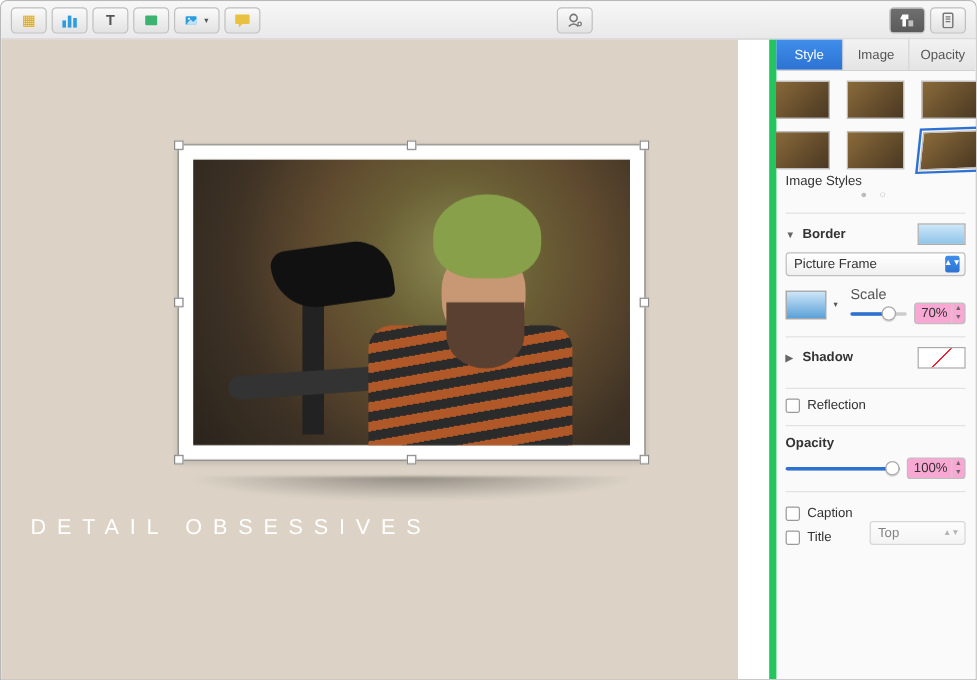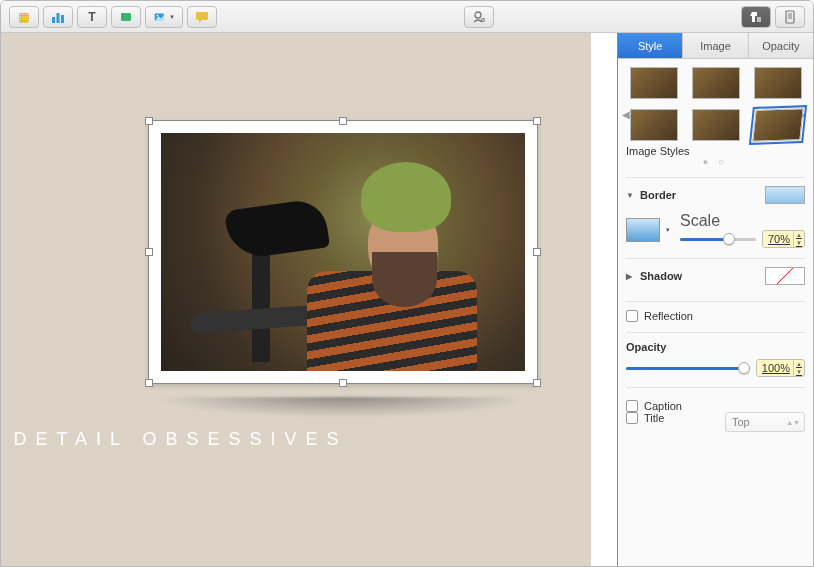--- a/index.html
+++ b/index.html
@@ -32,21 +32,21 @@
   .handle { position: absolute; width: 8px; height: 8px; background: #fff; border: 1px solid #888; }
   .h-tl{top:-4px;left:-4px}.h-tr{top:-4px;right:-4px}.h-bl{bottom:-4px;left:-4px}.h-br{bottom:-4px;right:-4px}
   .h-t{top:-4px;left:calc(50% - 4px)}.h-b{bottom:-4px;left:calc(50% - 4px)}
   .h-l{left:-4px;top:calc(50% - 4px)}.h-r{right:-4px;top:calc(50% - 4px)}
 
   .frame-shadow { position:absolute; left:150px; top:356px; width:384px; height:36px; background: radial-gradient(ellipse at 50% 0%, rgba(0,0,0,0.35), rgba(0,0,0,0) 70%); transform: perspective(400px) rotateX(55deg); filter:blur(2px);}
 
   .caption-text { position: absolute; left: 0; right: 231px; top: 396px; text-align: center; color: #fff; font-size: 18px; letter-spacing: 9px; font-weight: 300; }
 
   
-  .inspector { width: 196px; background: #fafafa; border-left: 1px solid #22c55e; display: flex; flex-direction: column; margin-left: 26px; }
+  .inspector { width: 172px; background: #fafafa; border-left: 6px solid #22c55e; display: flex; flex-direction: column; margin-left: 26px; }
   .insp-tabs { display: flex; height: 26px; border-bottom: 1px solid #c8c8c8; }
   .insp-tab { flex: 1; background: linear-gradient(#f2f2f2,#e4e4e4); border-right: 1px solid #c8c8c8; display:flex;align-items:center;justify-content:center;font-size:11px;color:#555;cursor:pointer;}
   .insp-tab:last-child{border-right:none;}
   .insp-tab.active { background: linear-gradient(#3f8feb,#2d72d2); color:#fff; }
 
   .insp-body { flex:1; padding: 8px 8px 4px; display:flex; flex-direction:column; gap:10px; overflow:auto;}
   .thumbs-wrap { position:relative; }
   .thumbs { display:grid; grid-template-columns: repeat(3, 48px); gap:10px 14px; justify-content:center; }
   .thumb { width:48px; height:32px; border:1px solid #bbb; background: linear-gradient(135deg,#8a6a3a,#4a3822); position:relative;}
   .thumb.selected { outline:2px solid #2d72d2; outline-offset:1px;}
@@ -67,29 +67,29 @@
   .dd-arrows { width:12px; height:14px; background:linear-gradient(#3f8feb,#2d72d2); border-radius:2px; color:#fff; font-size:7px; display:flex; flex-direction:column; align-items:center; justify-content:center; line-height:6px;}
 
   .row { display:flex; align-items:center; gap:6px; }
   .mini-thumb { width:34px; height:24px; background: linear-gradient(#cde6f8,#5aa0d8); border:1px solid #999; position:relative;}
   .mini-dd { width:8px; font-size:7px;color:#555;}
   .slider { flex:1; position:relative; height:14px;}
   .track { position:absolute; top:6px; left:0; right:0; height:3px; background:#ccc; border-radius:2px;}
   .track-fill { position:absolute; top:6px; left:0; height:3px; background:#2d72d2; border-radius:2px;}
   .knob { position:absolute; top:1px; width:12px; height:12px; background:#fff; border:1px solid #aaa; border-radius:50%; box-shadow:0 1px 1px rgba(0,0,0,.2);}
 
-  .num-field { display:flex; align-items:center; border:1px solid #bfbfbf; border-radius:3px; background:#fef9c3; height:18px; font-size:11px;text-decoration:underline;}
+  .num-field { display:flex; align-items:center; border:1px solid #bfbfbf; border-radius:3px; background:#f9a8d4; height:18px; font-size:11px;}
   .num-field span { padding:0 3px 0 5px;}
   .stepper { display:flex; flex-direction:column; border-left:1px solid #ccc;}
   .step { width:10px; height:8px; font-size:6px; color:#666; display:flex;align-items:center;justify-content:center; cursor:pointer;}
 
-  .check-row { display:flex; align-items:flex-start; gap:6px; font-size:11px;}
+  .check-row { display:flex; align-items:flex-end; gap:6px; font-size:11px;}
   .checkbox { width:12px; height:12px; border:1px solid #999; border-radius:2px; background:#fff;}
 
-  .label-sm { font-size:16px; color:#555;}
+  .label-sm { font-size:12px; color:#555;}
   .sec-head .spacer { flex:1; }
 </style>
 </head>
 <body>
 
 <div class="app">
 
   <div class="toolbar">
     <div class="tb-left">
       <div class="tb-btn" style="color:#e0a400;">▦</div>
@@ -195,20 +195,24 @@
           <div class="thumbs-label">Image Styles</div>
           <div class="dots">● ○</div>
         </div>
 
         <div class="section">
           <div class="sec-head">
             <span class="disclosure">▼</span>
             <span>Border</span>
             <span class="spacer"></span>
             <div class="border-swatch"></div>
+          </div>
+          <div class="dropdown">
+            <span>Picture Frame</span>
+            <span class="dd-arrows">▲▼</span>
           </div>
           <div class="row" style="margin-top:8px;">
             <div class="mini-thumb"></div>
             <span class="mini-dd">▾</span>
             <div style="flex:1;">
               <div class="label-sm">Scale</div>
               <div class="row">
                 <div class="slider">
                   <div class="track"></div>
                   <div class="track-fill" style="width:58%;"></div>

